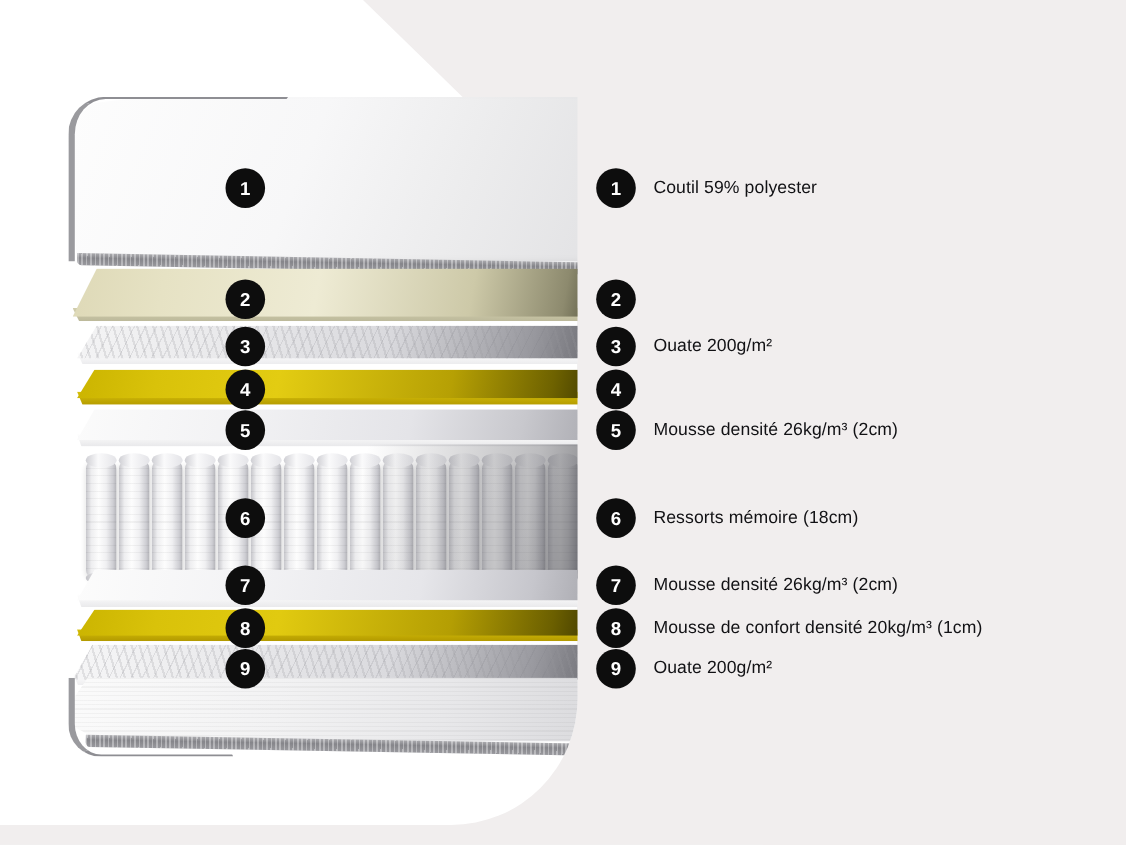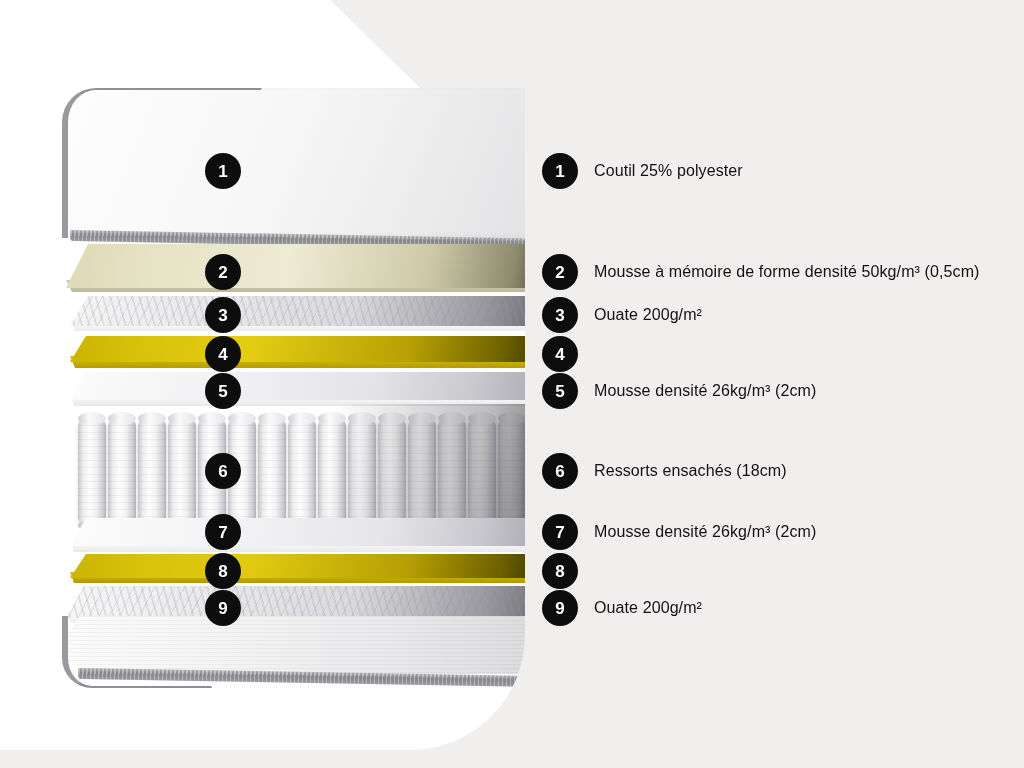--- a/index.html
+++ b/index.html
@@ -421,47 +421,47 @@
         <div class="badge badge-on-art" style="top: 453px;">6</div>
         <div class="badge badge-on-art" style="top: 514px;">7</div>
         <div class="badge badge-on-art" style="top: 553px;">8</div>
         <div class="badge badge-on-art" style="top: 590px;">9</div>
       </div>
   </div>
 
   <div id="legend">
       <div class="legend-row" style="top: 153px;">
         <div class="badge">1</div>
-        <div class="legend-label">Coutil 25% polyester</div>
+        <div class="legend-label">Coutil 59% polyester</div>
       </div>
       <div class="legend-row" style="top: 254px;">
         <div class="badge">2</div>
-        <div class="legend-label">Mousse à mémoire de forme densité 50kg/m³ (0,5cm)</div>
       </div>
       <div class="legend-row" style="top: 297px;">
         <div class="badge">3</div>
         <div class="legend-label">Ouate 200g/m²</div>
       </div>
       <div class="legend-row" style="top: 336px;">
         <div class="badge">4</div>
       </div>
       <div class="legend-row" style="top: 373px;">
         <div class="badge">5</div>
         <div class="legend-label">Mousse densité 26kg/m³ (2cm)</div>
       </div>
       <div class="legend-row" style="top: 453px;">
         <div class="badge">6</div>
-        <div class="legend-label">Ressorts ensachés (18cm)</div>
+        <div class="legend-label">Ressorts mémoire (18cm)</div>
       </div>
       <div class="legend-row" style="top: 514px;">
         <div class="badge">7</div>
         <div class="legend-label">Mousse densité 26kg/m³ (2cm)</div>
       </div>
       <div class="legend-row" style="top: 553px;">
         <div class="badge">8</div>
+        <div class="legend-label">Mousse de confort densité 20kg/m³ (1cm)</div>
       </div>
       <div class="legend-row" style="top: 590px;">
         <div class="badge">9</div>
         <div class="legend-label">Ouate 200g/m²</div>
       </div>
     </div>
 
 </div>
 
 </body></html>

